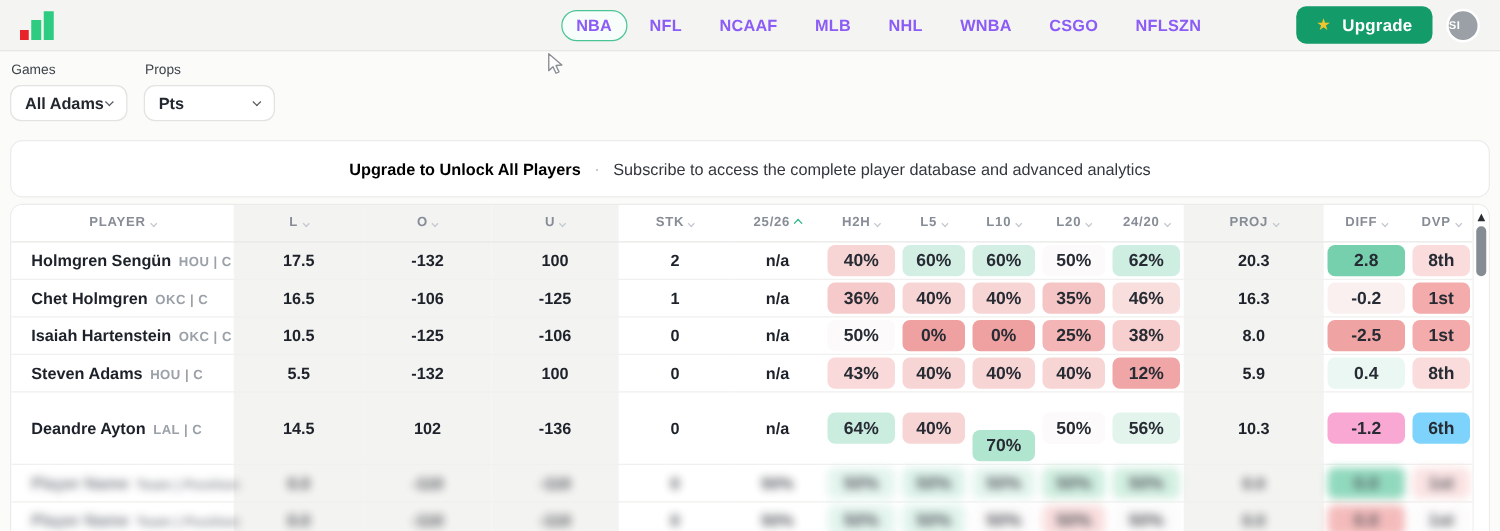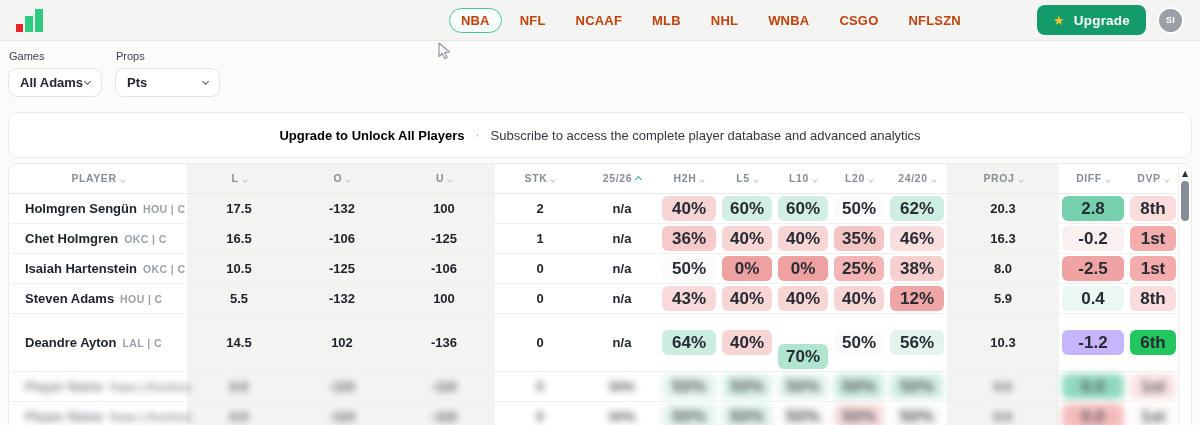--- a/index.html
+++ b/index.html
@@ -11,30 +11,30 @@
          background:#f4f4f2; border-bottom:1px solid #e7e7e5;
          display:flex; align-items:center; padding:0 16px; }
   .logo { display:flex; align-items:flex-end; gap:2px; height:24px; }
   .logo .b1 { width:7px; height:8px; background:#e8232a; }
   .logo .b2 { width:8px; height:16px; background:#2ecc80; }
   .logo .b3 { width:8px; height:23px; background:#2ecc80; }
 
   .leagues { display:flex; align-items:center; gap:6px; margin-left:auto; }
   .league { border:1.5px solid transparent; background:transparent; border-radius:999px;
             padding:4px 11px; font-family:inherit; font-size:13px; font-weight:700;
-            color:#c2410c; letter-spacing:.2px; cursor:pointer; }
+            color:#8b5cf6; letter-spacing:.2px; cursor:pointer; }
   .league[data-active="true"] { border-color:#4cc596; background:#f7fdfa; }
 
   .upgrade { margin-left:64px; height:30px; background:#139b6a; border:none; border-radius:8px;
              color:#fff; font-family:inherit; font-weight:700; font-size:13.5px; letter-spacing:.2px;
              display:flex; align-items:center; gap:9px; padding:0 16px; cursor:pointer; }
   .star { color:#f2c52e; font-family:"DejaVu Sans", sans-serif; font-size:13px; line-height:1; }
   .avatar { margin-left:11px; width:27px; height:27px; border-radius:50%; background:#9aa0a5;
             border:2px solid #fff; color:#fff; font-size:9px; font-weight:700;
-            display:flex; align-items:center; justify-content:center; letter-spacing:.3px; cursor:pointer; }
+            display:flex; align-items:center; letter-spacing:.3px; cursor:pointer; }
 
   
   .filters { position:absolute; top:50px; left:8px; display:flex; gap:13px; }
   .flabel { font-size:11px; color:#3e434a; margin-bottom:6px; margin-left:1px; }
   .fselect { height:29px; background:#fff; border:1px solid #e3e3e1; border-radius:9px;
              display:flex; align-items:center; justify-content:space-between;
              padding:0 11px; font-size:13px; font-weight:700; color:#23272f; cursor:pointer; }
   .filter:nth-child(1) .fselect { width:94px; }
   .filter:nth-child(2) .fselect { width:105px; }
   .filter:nth-child(3) .fselect { width:96px; }
@@ -60,21 +60,21 @@
              border-bottom:1px solid #e8e8e6; background:#fff; text-align:center; white-space:nowrap; cursor:pointer; }
   thead th.shade, td.shade { background:#f3f3f1; }
   tbody td { height:29px; border-bottom:1px solid #f0f0ee; text-align:center;
              font-size:13px; font-weight:600; color:#1e222a; padding:0; white-space:nowrap; }
   td.c-player { text-align:left; padding-left:16px; }
   .pwrap { display:flex; align-items:baseline; gap:6px; }
   .pname { font-size:13px; font-weight:700; color:#1d2129; }
   .pteam { font-size:10.5px; color:#9ba1a8; letter-spacing:.4px; }
   td.chip-td { padding:0; }
   .chip { display:block; margin:2px 3px; height:25px; line-height:25px; border-radius:6px;
-          font-size:17px; font-weight:700; color:#272b33; }
+          font-size:14px; font-weight:700; color:#272b33; }
   tr[data-locked="true"] .ci { filter:blur(3.5px); opacity:.8; }
   tr[data-locked="true"] .pname, tr[data-locked="true"] .pteam { color:#5c626a; }
 
   
   .scrollbar { position:absolute; top:0; right:0; width:13px; height:100%;
                background:#fff; border-left:1px solid #efefed; }
   .sb-arrow { display:block; text-align:center; font-family:"DejaVu Sans", sans-serif;
               font-size:8px; color:#2a2e33; margin-top:5px; cursor:pointer; }
   .sb-thumb { position:absolute; top:17px; left:2px; width:8px; height:40px;
               background:#868c94; border-radius:4px; cursor:pointer; }
@@ -353,24 +353,24 @@
             <span class="chip ci" style="background: rgb(176, 229, 207); margin-top: 30px;">70%</span>
           </td>
         <td class="chip-td">
             <span class="chip ci" style="background: rgb(252, 250, 250);">50%</span>
           </td>
         <td class="chip-td">
             <span class="chip ci" style="background: rgb(226, 244, 236);">56%</span>
           </td>
         <td class="shade"><span class="ci">10.3</span></td>
         <td class="chip-td">
-            <span class="chip ci" style="background: #c4b5fd;">-1.2</span>
-          </td>
-        <td class="chip-td">
-            <span class="chip ci" style="background: #22c55e;">6th</span>
+            <span class="chip ci" style="background: #f9a8d4;">-1.2</span>
+          </td>
+        <td class="chip-td">
+            <span class="chip ci" style="background: #7dd3fc;">6th</span>
           </td>
       </tr>
         <tr data-locked="true">
         <td class="c-player">
           <div class="pwrap">
             <span class="ci pname">Player Name</span>
             <span class="ci pteam">Team | Position</span>
           </div>
         </td>
         <td class="shade"><span class="ci">0.0</span></td>

